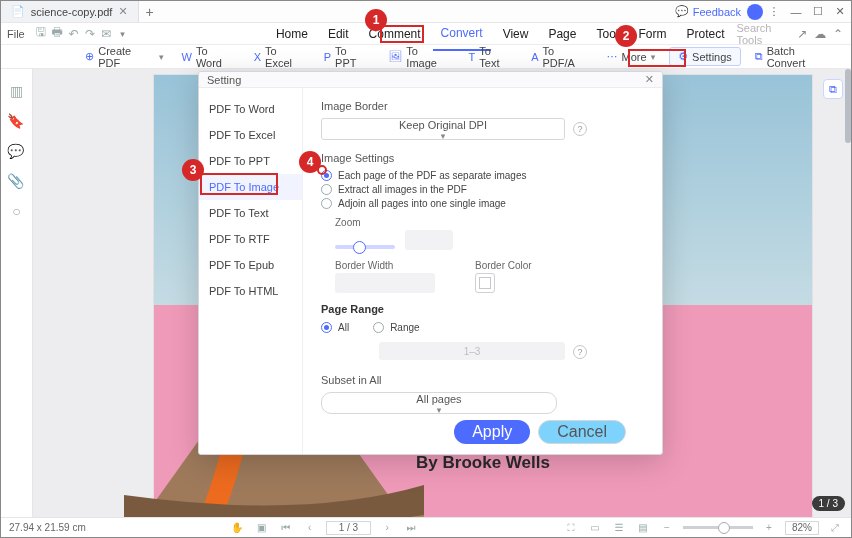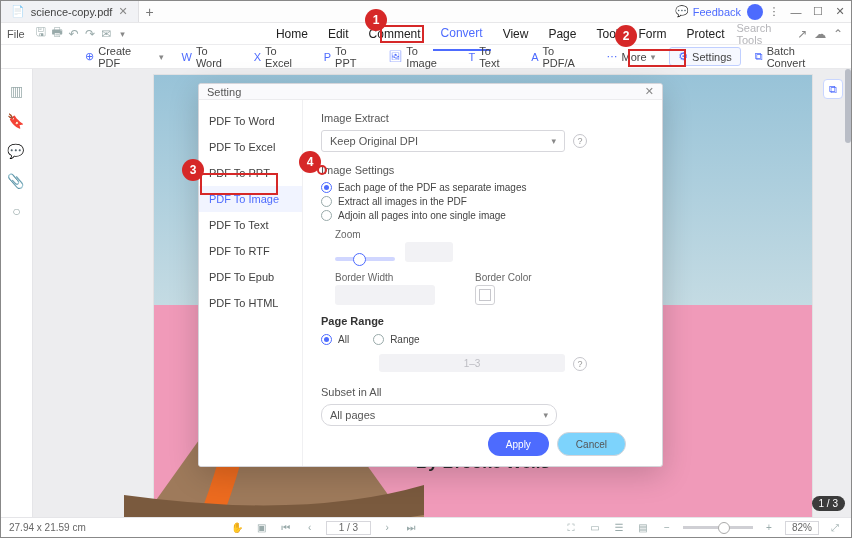--- a/index.html
+++ b/index.html
@@ -50,49 +50,49 @@
   .sky{position:absolute;top:0;left:0;right:0;height:230px;background:linear-gradient(#98c3d8,#c4dbe3);}
   .volcano{position:absolute;left:-30px;top:260px;width:300px;height:210px;}
   .author{position:absolute;left:0;right:0;top:378px;text-align:center;font-weight:600;font-size:17px;color:#2a2a2a;}
   .pagecount{position:absolute;right:6px;bottom:6px;background:#3b3b3b;color:#fff;font-size:10px;padding:2px 7px;border-radius:10px;}
   .floatbtn{position:absolute;top:10px;right:8px;width:20px;height:20px;background:#fff;border:1px solid #c9d6ff;border-radius:4px;color:#4d6bfe;font-size:11px;display:flex;align-items:center;justify-content:center;}
 
   .vscroll{position:absolute;top:0;right:0;width:8px;height:100%;}
   .vscroll .thumb{position:absolute;top:0;right:0;width:6px;height:74px;background:#b9bdc6;border-radius:3px;}
 
   
-  .modal{position:absolute;left:197px;top:82px;width:465px;height:384px;background:#fff;border:1px solid #d5d5da;border-radius:3px;box-shadow:0 8px 30px rgba(0,0,0,.18);display:flex;flex-direction:column;overflow:hidden;z-index:5;}
+  .modal{position:absolute;left:197px;top:70px;width:465px;height:384px;background:#fff;border:1px solid #d5d5da;border-radius:3px;box-shadow:0 8px 30px rgba(0,0,0,.18);display:flex;flex-direction:column;overflow:hidden;z-index:5;}
   .modal-head{height:20px;background:#fafafc;display:flex;align-items:center;padding:0 8px;font-size:11px;color:#555;border-bottom:1px solid #ececee;}
   .modal-head .x{margin-left:auto;color:#888;}
   .modal-body{flex:1;display:flex;}
   .sidepane{width:104px;background:#fff;border-right:1px solid #f0f0f2;padding:8px 0;}
   .sp-item{font-size:11px;color:#404040;padding:7px 10px;cursor:pointer;}
   .sp-item.sel{background:#f1f4ff;color:var(--brand);}
   .content{flex:1;padding:10px 18px 10px 18px;font-size:11px;color:#333;overflow:auto;}
   .sect-lbl{color:#555;font-size:11px;margin:2px 0 6px;}
-  .dropdown{height:22px;border:1px solid #d7d7dc;border-radius:3px;display:flex;align-items:center;padding:0 8px;justify-content:space-between;color:#555;font-size:11px;width:244px;}
+  .dropdown{height:22px;border:1px solid #d7d7dc;border-radius:3px;display:flex;align-items:center;padding:0 0;justify-content:space-between;color:#555;font-size:11px;width:244px;flex-direction:column;}
   .dd-row{display:flex;align-items:center;gap:8px;}
   .qmark{width:14px;height:14px;border-radius:50%;border:1px solid #c5c5cb;color:#999;font-size:9px;display:flex;align-items:center;justify-content:center;}
   .radio-row{display:flex;align-items:center;gap:6px;margin:3px 0;font-size:10px;color:#444;}
   .radio{width:11px;height:11px;border:1.5px solid #9aa;border-radius:50%;display:inline-block;position:relative;}
   .radio.on{border-color:var(--brand);}
   .radio.on::after{content:"";position:absolute;inset:2px;background:var(--brand);border-radius:50%;}
   .sub-col{margin-left:14px;margin-top:6px;}
   .mini-lbl{font-size:10px;color:#666;margin:8px 0 2px;}
   .slider{width:60px;height:4px;background:#d0d6ff;border-radius:2px;position:relative;display:inline-block;vertical-align:middle;}
   .slider::after{content:"";position:absolute;left:30%;top:-4px;width:11px;height:11px;border:1px solid var(--brand);background:#fff;border-radius:50%;}
   .numbox{display:inline-flex;align-items:center;width:48px;height:20px;background:#f2f2f5;border-radius:3px;margin-left:10px;}
   .twocol{display:flex;gap:40px;}
   .flatbox{width:100px;height:20px;background:#f2f2f5;border-radius:3px;}
   .colorbox{width:20px;height:20px;border:1px solid #d0d0d4;border-radius:3px;display:flex;align-items:center;justify-content:center;}
   .colorbox::after{content:"";width:10px;height:10px;border:1px solid #c7c7cc;}
   .page-range{margin-top:10px;font-weight:600;font-size:11px;color:#333;}
   .rangebar{margin:6px 0 8px;width:186px;height:18px;background:#f2f2f5;border-radius:3px;display:flex;align-items:center;justify-content:center;color:#bcbcc2;font-size:10px;}
   .actions{display:flex;justify-content:flex-end;gap:8px;padding:6px 18px 0;}
-  .btn{height:24px;padding:0 18px;border-radius:12px;font-size:10px;display:flex;align-items:center;cursor:pointer;}
+  .btn{height:24px;padding:0 18px;border-radius:12px;font-size:16px;display:flex;align-items:center;cursor:pointer;}
   .btn.primary{background:var(--brand);color:#fff;}
   .btn.secondary{background:#7dd3fc;border:1px solid #d5d5da;color:#555;}
 
   
   .annot-badge{position:absolute;width:22px;height:22px;background:var(--annot-red);color:#fff;border-radius:50%;display:flex;align-items:center;justify-content:center;font-size:12px;font-weight:700;z-index:10;}
   .annot-box{position:absolute;border:2px solid var(--annot-red);z-index:9;pointer-events:none;}
 
   
   .statusbar{height:20px;background:#fff;border-top:1px solid #e5e5e8;display:flex;align-items:center;padding:0 8px;font-size:10px;color:#666;gap:8px;justify-content:space-between;}
   .statusbar .sp{flex:1;}
@@ -235,21 +235,21 @@
         <div class="sp-item">PDF To Word</div>
         <div class="sp-item">PDF To Excel</div>
         <div class="sp-item">PDF To PPT</div>
         <div class="sp-item sel">PDF To Image</div>
         <div class="sp-item">PDF To Text</div>
         <div class="sp-item">PDF To RTF</div>
         <div class="sp-item">PDF To Epub</div>
         <div class="sp-item">PDF To HTML</div>
       </div>
       <div class="content">
-        <div class="sect-lbl">Image Extract</div>
+        <div class="sect-lbl">Image Border</div>
         <div class="dd-row">
           <div class="dropdown">
             <span>Keep Original DPI</span>
             <span class="caret">▾</span>
           </div>
           <span class="qmark">?</span>
         </div>
 
         <div class="sect-lbl" style="margin-top:12px;">Image Settings</div>
         <div class="radio-row">

